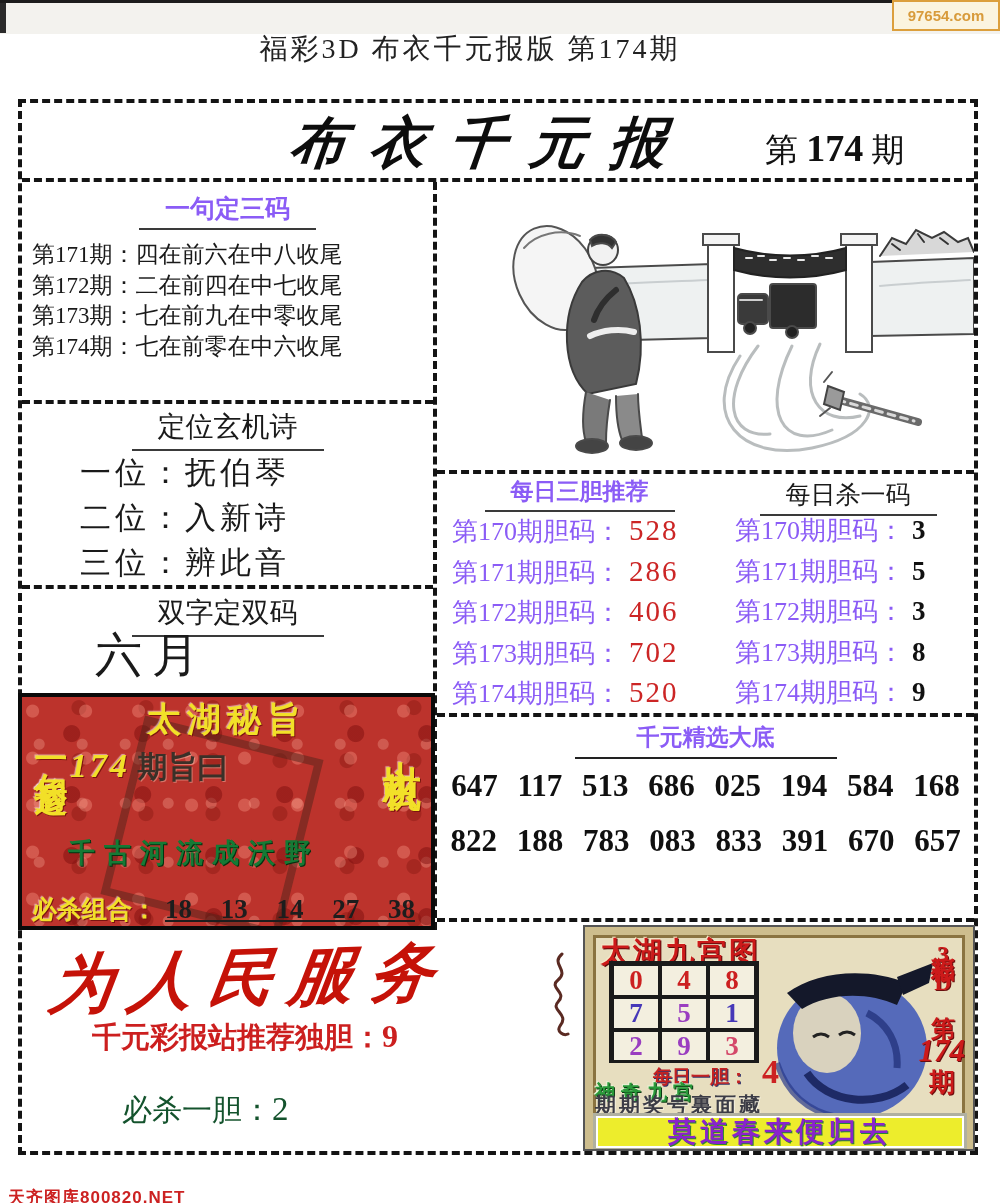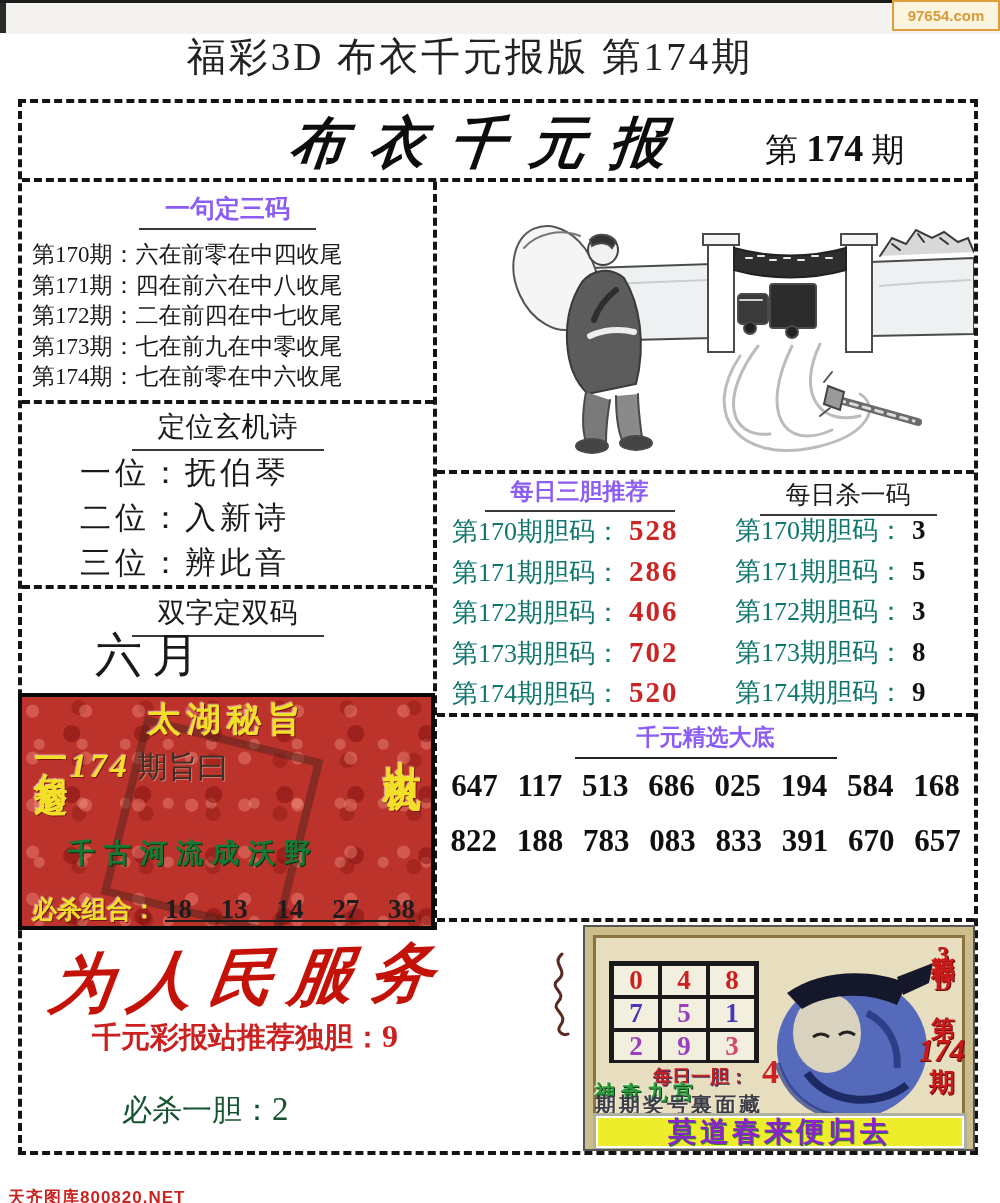--- a/index.html
+++ b/index.html
@@ -5,21 +5,21 @@
   html,body{margin:0;padding:0;}
   body{width:1000px;height:1203px;position:relative;overflow:hidden;background:#ffffff;
        font-family:"Liberation Serif", serif;color:#1a1a1a;}
   .abs{position:absolute;}
   
   #top-strip{left:0;top:0;width:1000px;height:34px;background:#f3f2ee;}
   #top-edge{left:0;top:0;width:938px;height:3px;background:#1c1c1c;}
   #left-edge{left:0;top:3px;width:6px;height:30px;background:#2a2a2a;}
   #site-badge{right:0;top:0;width:104px;height:27px;background:#fbf4df;border:2px solid #dc9f3c;
       color:#d89b3c;font:bold 15px/27px "Liberation Sans", sans-serif;text-align:center;}
-  #top-title{left:0;top:30px;width:940px;text-align:center;font-size:39px;color:#222;letter-spacing:3px;}
+  #top-title{left:0;top:30px;width:940px;text-align:center;font-size:28px;color:#222;letter-spacing:3px;}
   
   #main-box{left:18px;top:99px;width:960px;height:1056px;border:4px dashed #141414;box-sizing:border-box;background:#fff;}
   .hline{height:0;border-top:4px dashed #141414;}
   .vline{width:0;border-left:4px dashed #141414;}
   #line-header{left:22px;top:178px;width:952px;}
   #line-vert{left:433px;top:182px;height:748px;}
   #line-l1{left:22px;top:400px;width:411px;}
   #line-l2{left:22px;top:585px;width:411px;}
   #line-r1{left:437px;top:470px;width:537px;}
   #line-r2{left:437px;top:713px;width:537px;}
@@ -47,35 +47,35 @@
       radial-gradient(circle at 70% 60%, rgba(120,10,10,.45) 0 8px, transparent 9px),
       radial-gradient(circle at 40% 80%, rgba(255,190,170,.28) 0 5px, transparent 6px),
       radial-gradient(circle at 85% 20%, rgba(130,20,15,.4) 0 7px, transparent 8px);
      background-size:53px 47px,71px 61px,43px 59px,67px 53px;overflow:hidden;}
   .ytext{color:#f2e028;font-weight:bold;text-shadow:1px 1px 0 #7a1410,-1px -1px 1px rgba(255,255,255,.55);}
   #taihu-title{left:100px;top:0px;width:210px;text-align:center;font-size:34px;letter-spacing:6px;}
   #taihu-left{left:6px;top:44px;font-size:33px;writing-mode:vertical-rl;text-orientation:upright;letter-spacing:5px;}
   #taihu-right{right:4px;top:34px;font-size:38px;writing-mode:vertical-rl;text-orientation:upright;letter-spacing:6px;}
   #taihu-issue{left:48px;top:50px;font-size:30px;white-space:nowrap;}
   #taihu-issue .num{font-size:34px;font-style:italic;letter-spacing:3px;}
-  #taihu-issue .rest{color:#3a3028;font-weight:normal;text-shadow:1px 1px 0 rgba(255,220,200,.4);text-align:right;}
+  #taihu-issue .rest{color:#3a3028;font-weight:bold;text-shadow:1px 1px 0 rgba(255,220,200,.4);text-align:right;}
   #taihu-square{left:98px;top:38px;width:168px;height:168px;border:8px solid rgba(80,35,25,.5);transform:rotate(14deg);}
   #taihu-poem{left:46px;top:138px;font-size:27px;font-weight:bold;color:#157a35;letter-spacing:9px;
       text-shadow:1px 1px 0 #05300f;white-space:nowrap;}
   #taihu-kill{left:10px;top:196px;white-space:nowrap;}
   #taihu-kill .lbl{font-size:25px;}
   #taihu-kill .nums{font-size:27px;font-weight:bold;color:#1d1d1d;word-spacing:22px;margin-left:8px;text-decoration:underline;}
   
   #cartoon{left:440px;top:186px;width:534px;height:280px;background:#fff;}
   
   #dt-title{left:437px;top:476px;width:285px;font-size:23px;font-weight:bold;}
   #dt-rows{left:452px;top:510px;width:280px;}
   .pick-row{height:40.5px;line-height:40.5px;white-space:nowrap;}
-  .pick-row .lbl{font-size:26px;color:#0f766e;}
-  .pick-row .val{font-size:29px;font-weight:bold;color:#cc2525;margin-left:8px;letter-spacing:2px;}
+  .pick-row .lbl{font-size:26px;color:#8b5cf6;}
+  .pick-row .val{font-size:29px;font-weight:normal;color:#cc2525;margin-left:8px;letter-spacing:2px;}
   #dk-title{left:722px;top:478px;width:252px;font-size:25px;}
   #dk-rows{left:735px;top:510px;width:240px;}
   .pick-row .valk{font-size:27px;font-weight:bold;color:#111;margin-left:8px;}
   
   #sel-title{left:437px;top:722px;width:537px;font-size:23px;font-weight:bold;}
   #sel-title span{padding:0 62px 4px 62px;border-bottom:2px solid #222;}
   #sel-rows{left:437px;top:758px;width:537px;text-align:center;font-size:31px;font-weight:bold;
       line-height:55px;word-spacing:12px;color:#101010;}
   
   #brush{left:50px;top:933px;width:500px;font-size:64px;font-weight:bold;font-style:italic;color:#c51208;
@@ -128,21 +128,20 @@
 <div class="abs hline" id="line-l2"></div>
 <div class="abs hline" id="line-r1"></div>
 <div class="abs hline" id="line-r2"></div>
 <div class="abs hline" id="line-r3"></div>
 
 <div class="abs" id="calligraphy-title">布衣千元报</div>
 <div class="abs" id="issue-box"><span>第 </span><b>174</b><span> 期</span></div>
 
 <div class="abs sec-title red" id="sec1-title"><span>一句定三码</span></div>
 <div class="abs" id="sec1-rows">
-  <div>第170期：六在前零在中四收尾</div>
   <div>第171期：四在前六在中八收尾</div>
   <div>第172期：二在前四在中七收尾</div>
   <div>第173期：七在前九在中零收尾</div>
   <div>第174期：七在前零在中六收尾</div>
 </div>
 
 <div class="abs sec-title" id="sec2-title"><span>定位玄机诗</span></div>
 <div class="abs" id="sec2-rows">
   <div>一位：抚伯琴</div>
   <div>二位：入新诗</div>
@@ -256,20 +255,21 @@
       <ellipse cx="105" cy="95" rx="75" ry="70" fill="#3550b8" opacity="0.82"></ellipse>
       <ellipse cx="80" cy="80" rx="34" ry="40" fill="#d9d2be"></ellipse>
       <path d="M40 40 C 70 18, 120 14, 160 30 L150 52 C 120 38, 80 40, 55 56 Z" fill="#14182a"></path>
       <path d="M150 24 L186 10 L182 30 L156 42 Z" fill="#14182a"></path>
       <path d="M66 84 q8 -6 16 0 M92 82 q8 -6 16 0" stroke="#222" stroke-width="3" fill="none"></path>
       <path d="M60 120 C 80 150, 130 156, 160 132" stroke="#1e2a66" stroke-width="8" fill="none"></path>
       <path d="M30 110 C 40 140, 60 158, 90 164" stroke="#2a3a8a" stroke-width="6" fill="none" opacity="0.7"></path>
       <path d="M120 60 C 140 70, 152 90, 150 115" stroke="#24347e" stroke-width="7" fill="none" opacity="0.8"></path>
     </svg>
   </div>
+  <div class="abs" id="ng-title">太湖九宫图</div>
   <div class="abs" id="ng-grid">
     <div class="cell c-red">0</div>
     <div class="cell c-red">4</div>
     <div class="cell c-red">8</div>
     <div class="cell c-ind">7</div>
     <div class="cell c-pur">5</div>
     <div class="cell c-ind">1</div>
     <div class="cell c-pur">2</div>
     <div class="cell c-pur">9</div>
     <div class="cell c-rose">3</div>

